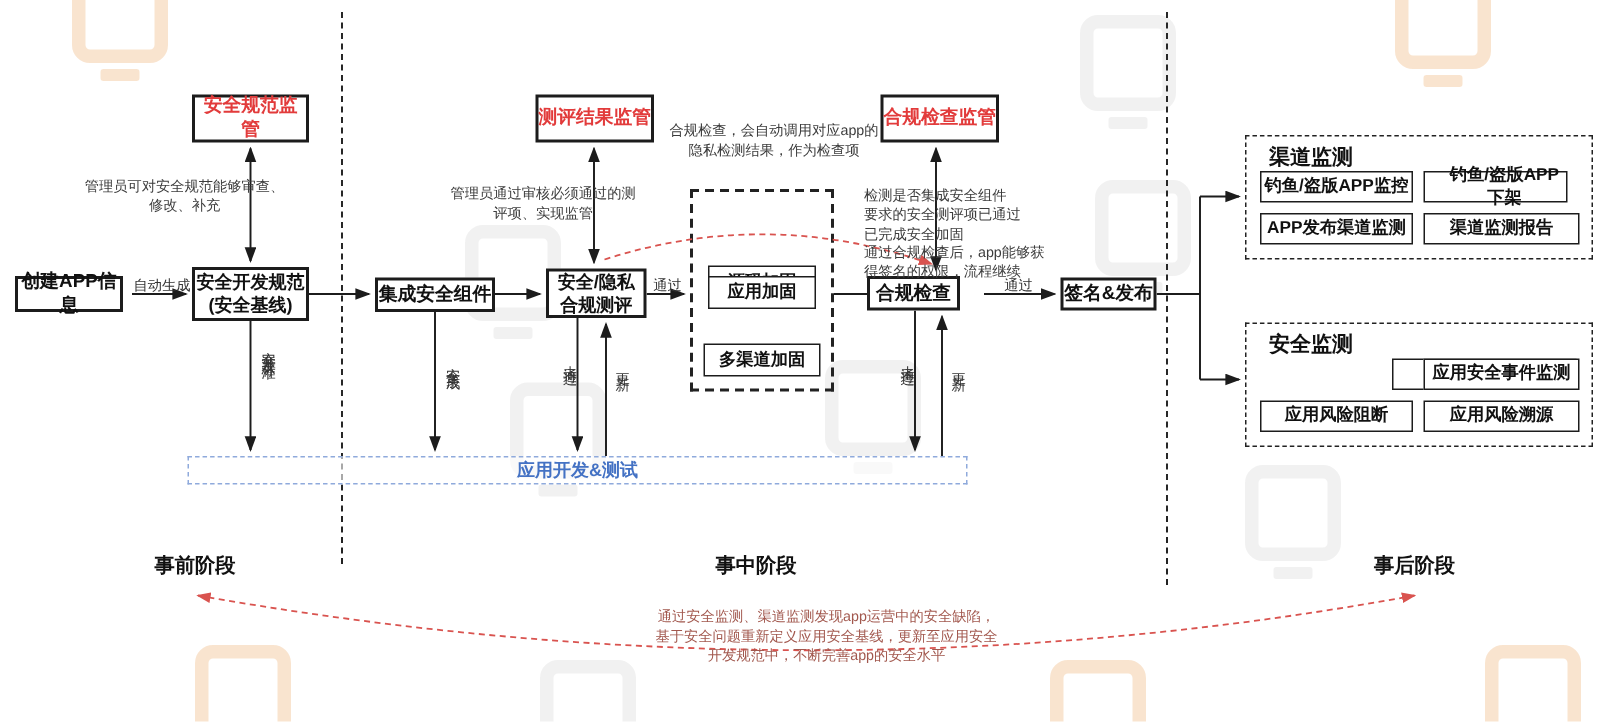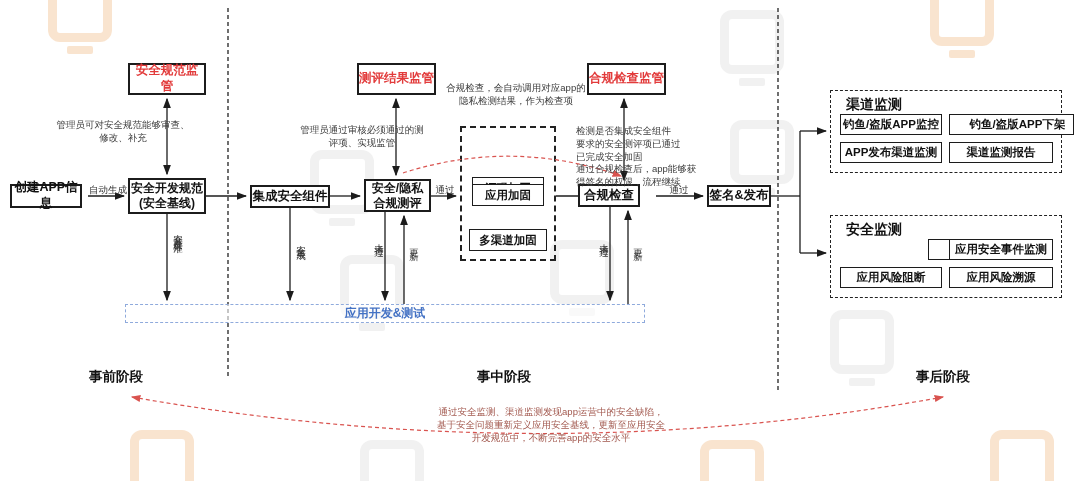--- a/index.html
+++ b/index.html
@@ -152,34 +152,34 @@
   <div class="box" style="left:707px;top:185px;width:64px;height:22px;">签名&amp;发布</div>
 
   <div class="dashed-group" style="left:460px;top:126px;width:96px;height:135px;"></div>
   <div class="box thin" style="left:472px;top:139px;width:72px;height:22px;margin-top:38px;">源码加固</div>
   <div class="box thin" style="left:472px;top:184px;width:72px;height:22px;">应用加固</div>
   <div class="box thin" style="left:469px;top:229px;width:78px;height:22px;">多渠道加固</div>
 
   <div class="dashed-group fine" style="left:830px;top:90px;width:232px;height:83px;"></div>
   <div class="group-title" style="left:846px;top:96px;">渠道监测</div>
   <div class="box thin" style="left:840px;top:114px;width:102px;height:21px;">钓鱼/盗版APP监控</div>
-  <div class="box thin" style="left:949px;top:114px;width:125px;height:21px;padding-left:12px;">钓鱼/盗版APP下架</div>
+  <div class="box thin" style="left:949px;top:114px;width:96px;height:21px;padding-left:12px;">钓鱼/盗版APP下架</div>
   <div class="box thin" style="left:840px;top:142px;width:102px;height:21px;">APP发布渠道监测</div>
   <div class="box thin" style="left:949px;top:142px;width:104px;height:21px;">渠道监测报告</div>
 
   <div class="dashed-group fine" style="left:830px;top:215px;width:232px;height:83px;"></div>
   <div class="group-title" style="left:846px;top:221px;">安全监测</div>
   <div class="box thin" style="left:884px;top:239px;width:123px;height:21px;margin-left:44px;">应用安全监测</div>
   <div class="box thin" style="left:949px;top:239px;width:104px;height:21px;">应用安全事件监测</div>
   <div class="box thin" style="left:840px;top:267px;width:102px;height:21px;">应用风险阻断</div>
   <div class="box thin" style="left:949px;top:267px;width:104px;height:21px;">应用风险溯源</div>
 
   <div class="devbar" style="left:125px;top:304px;width:520px;height:19px;">应用开发&amp;测试</div>
 
-  <div class="phase" style="left:89px;top:368px;">事前阶段</div>
+  <div class="phase" style="left:103px;top:368px;">事前阶段</div>
   <div class="phase" style="left:477px;top:368px;">事中阶段</div>
   <div class="phase" style="left:916px;top:368px;">事后阶段</div>
 
   <div class="edge-label" style="left:88px;top:184px;width:40px;">自动生成</div>
   <div class="edge-label" style="left:433px;top:184px;width:24px;">通过</div>
   <div class="edge-label" style="left:667px;top:184px;width:24px;">通过</div>
   <div class="edge-label v" style="left:171px;top:226px;">安全开发标准</div>
   <div class="edge-label v" style="left:294px;top:237px;">安全集成</div>
   <div class="edge-label v" style="left:372px;top:236px;">未通过</div>
   <div class="edge-label v" style="left:407px;top:241px;">更新</div>

